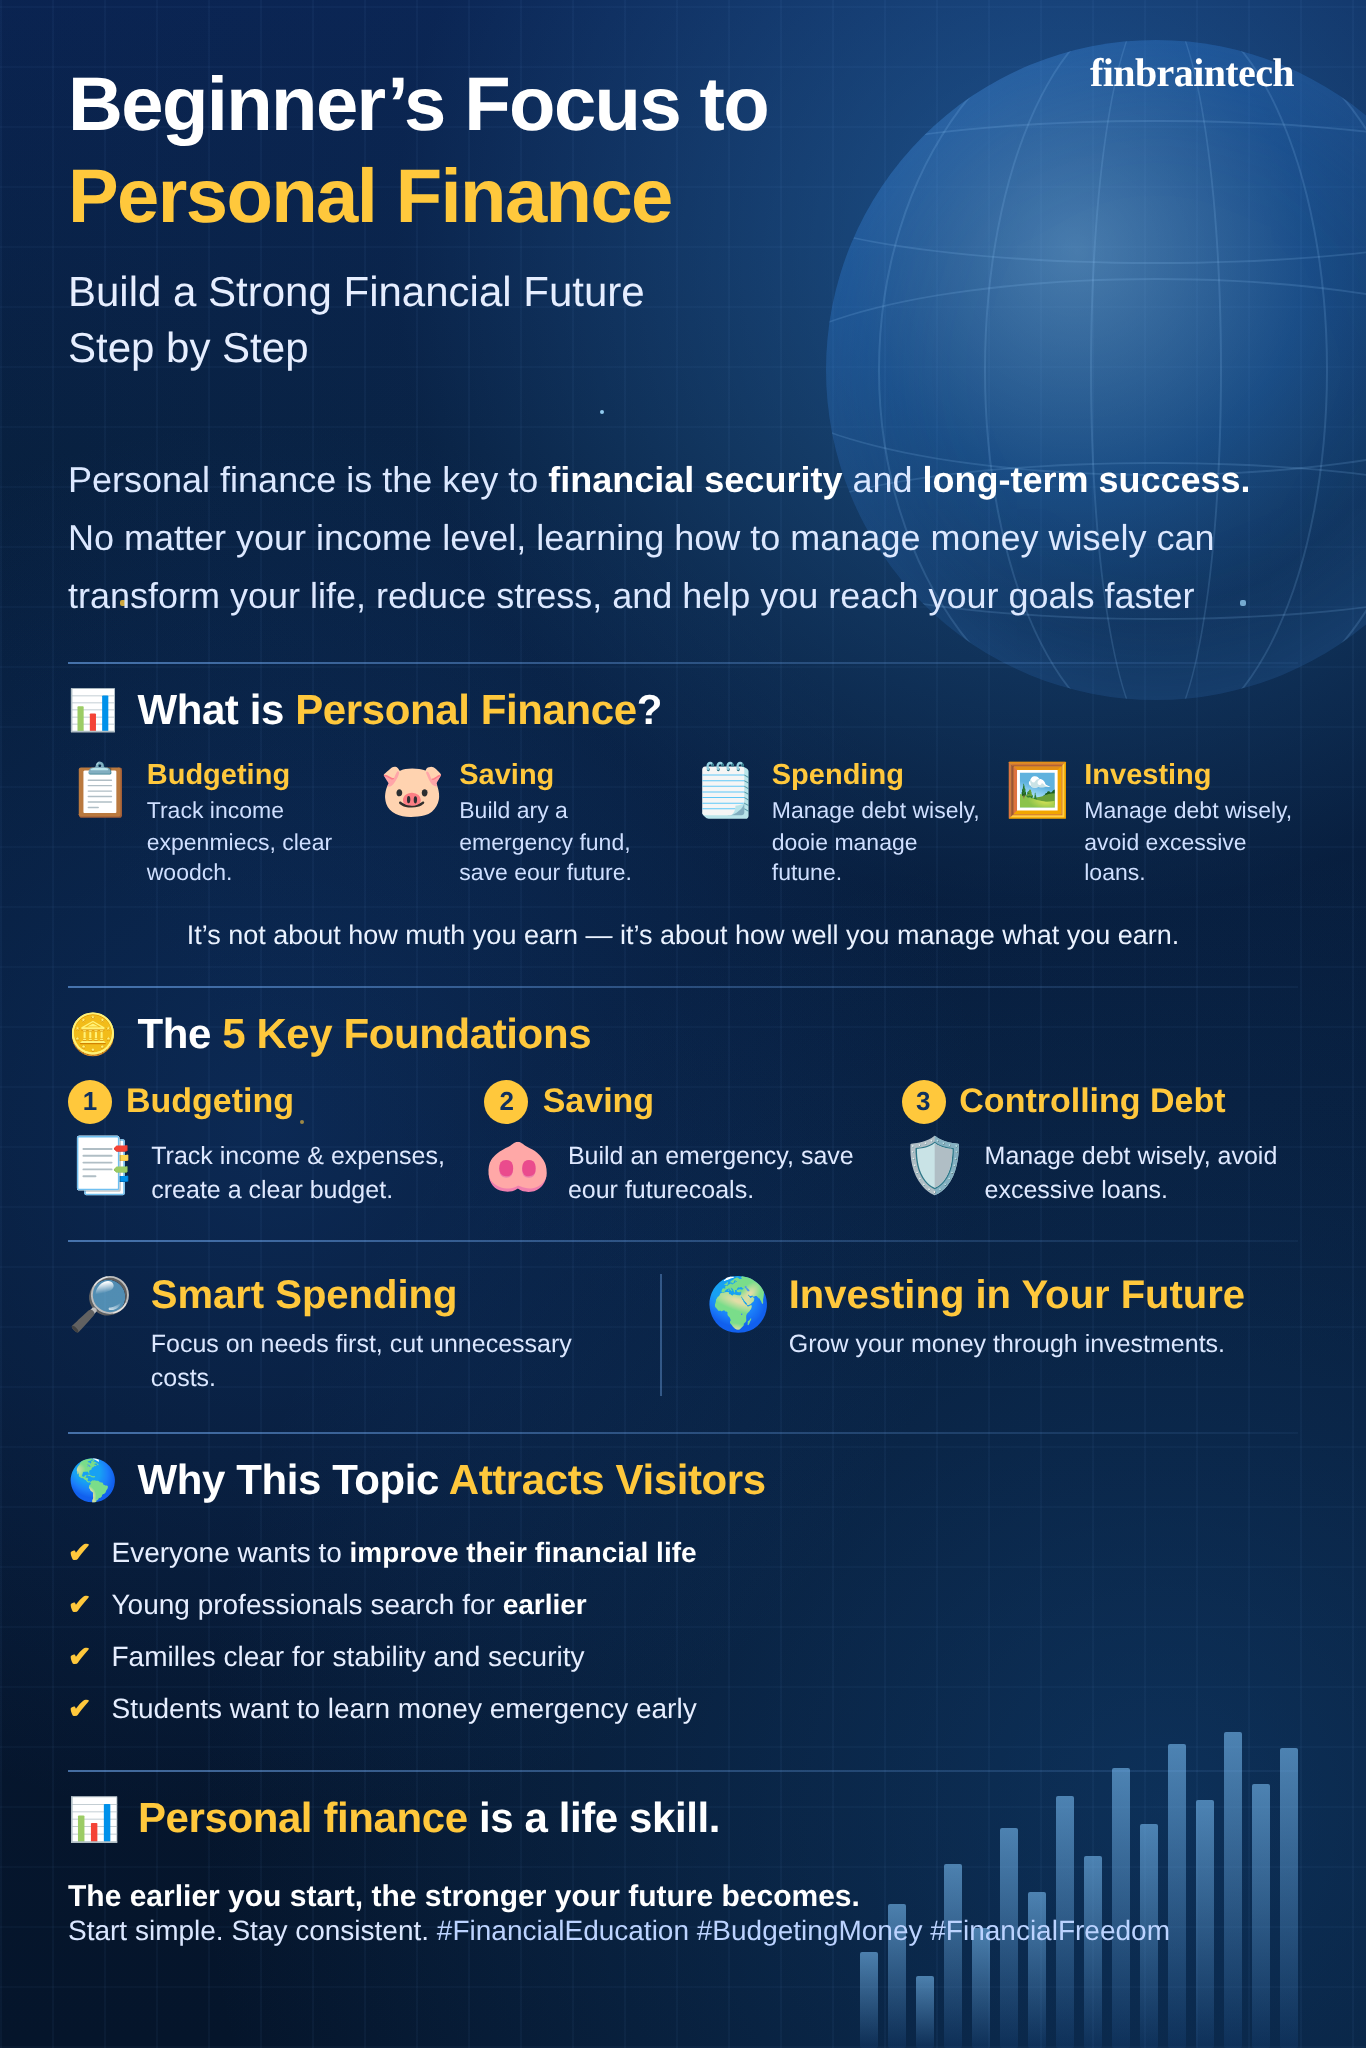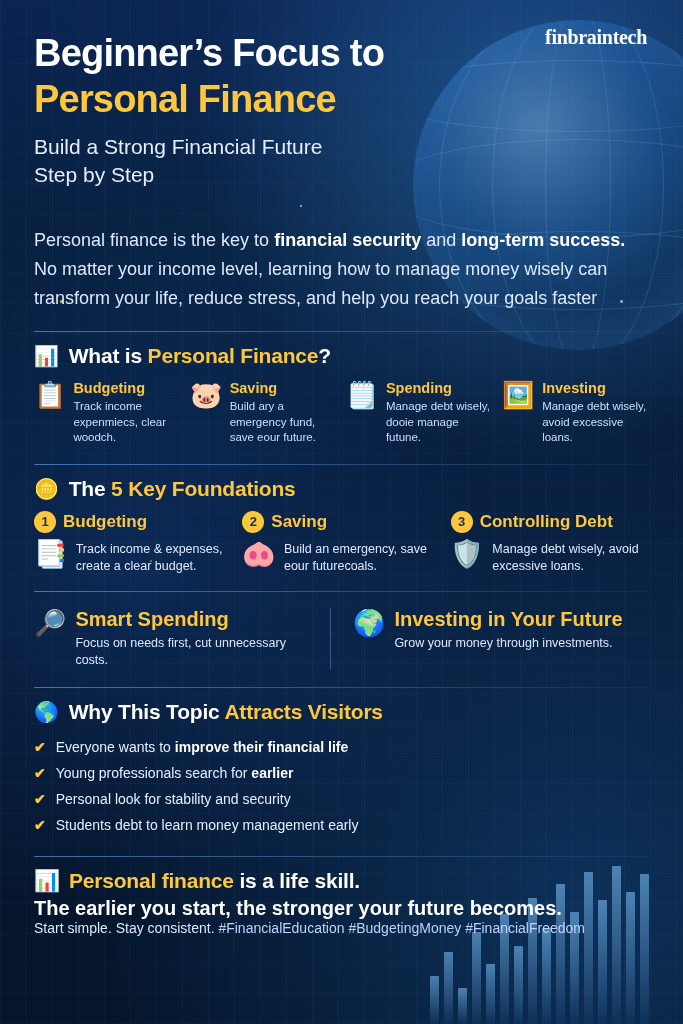--- a/index.html
+++ b/index.html
@@ -175,21 +175,21 @@
   }
   .why li b { color: #ffffff; }
   .check { color: #ffc83c; font-weight: bold; font-size: 14px; }
 
   .closing { margin-top: 10px; }
   .close-head {
     display: flex; align-items: center; gap: 9px;
     font-size: 21px; font-weight: bold; color: #ffc83c; letter-spacing: -0.2px;
   }
   .close-head .w { color: #ffffff; }
-  .close-sub { margin-top: 4px; font-size: 20px; font-weight: bold; color: #ffffff; }
+  .close-sub { margin-top: 17px; font-size: 15px; font-weight: bold; color: #ffffff; }
   .hashline {
     font-size: 14px;
     color: #dbe7ff;
     white-space: nowrap;
     overflow: hidden;
   }
   .hashline .tags { color: #bcd3ff; }
 </style>
 </head>
 <body>
@@ -276,20 +276,21 @@
       </div>
       <div class="pillar">
         <span class="emoji">🖼️</span>
         <div>
           <div class="ptitle">Investing</div>
           <div class="pdesc">Manage debt wisely, avoid excessive loans.</div>
         </div>
       </div>
     </div>
 
+    <div class="quote">It’s not about how muth you earn — it’s about how well you manage what you earn.</div>
 
     <div class="divider"></div>
 
     <div class="foundations">
       <div class="sec-head">
         <span class="ico">🪙</span>
         <span><span>The </span><span class="hl">5 Key</span><span> </span><span class="hl">Foundations</span></span>
       </div>
 
       <div class="f-row">
@@ -356,25 +357,25 @@
         <li>
           <span class="check">✔</span>
           <span><span>Everyone wants to </span><b>improve their financial life</b></span>
         </li>
         <li>
           <span class="check">✔</span>
           <span><span>Young professionals search for </span><b>earlier</b></span>
         </li>
         <li>
           <span class="check">✔</span>
-          <span>Personal look for stability and security</span>
+          <span>Familles clear for stability and security</span>
         </li>
         <li>
           <span class="check">✔</span>
-          <span>Students debt to learn money management early</span>
+          <span>Students want to learn money emergency early</span>
         </li>
       </ul>
     </div>
 
     <div class="divider"></div>
 
     <div class="closing">
       <div class="close-head">
         <span class="ico">📊</span>
         <span><span>Personal finance</span><span class="w"> is a life skill.</span></span>

